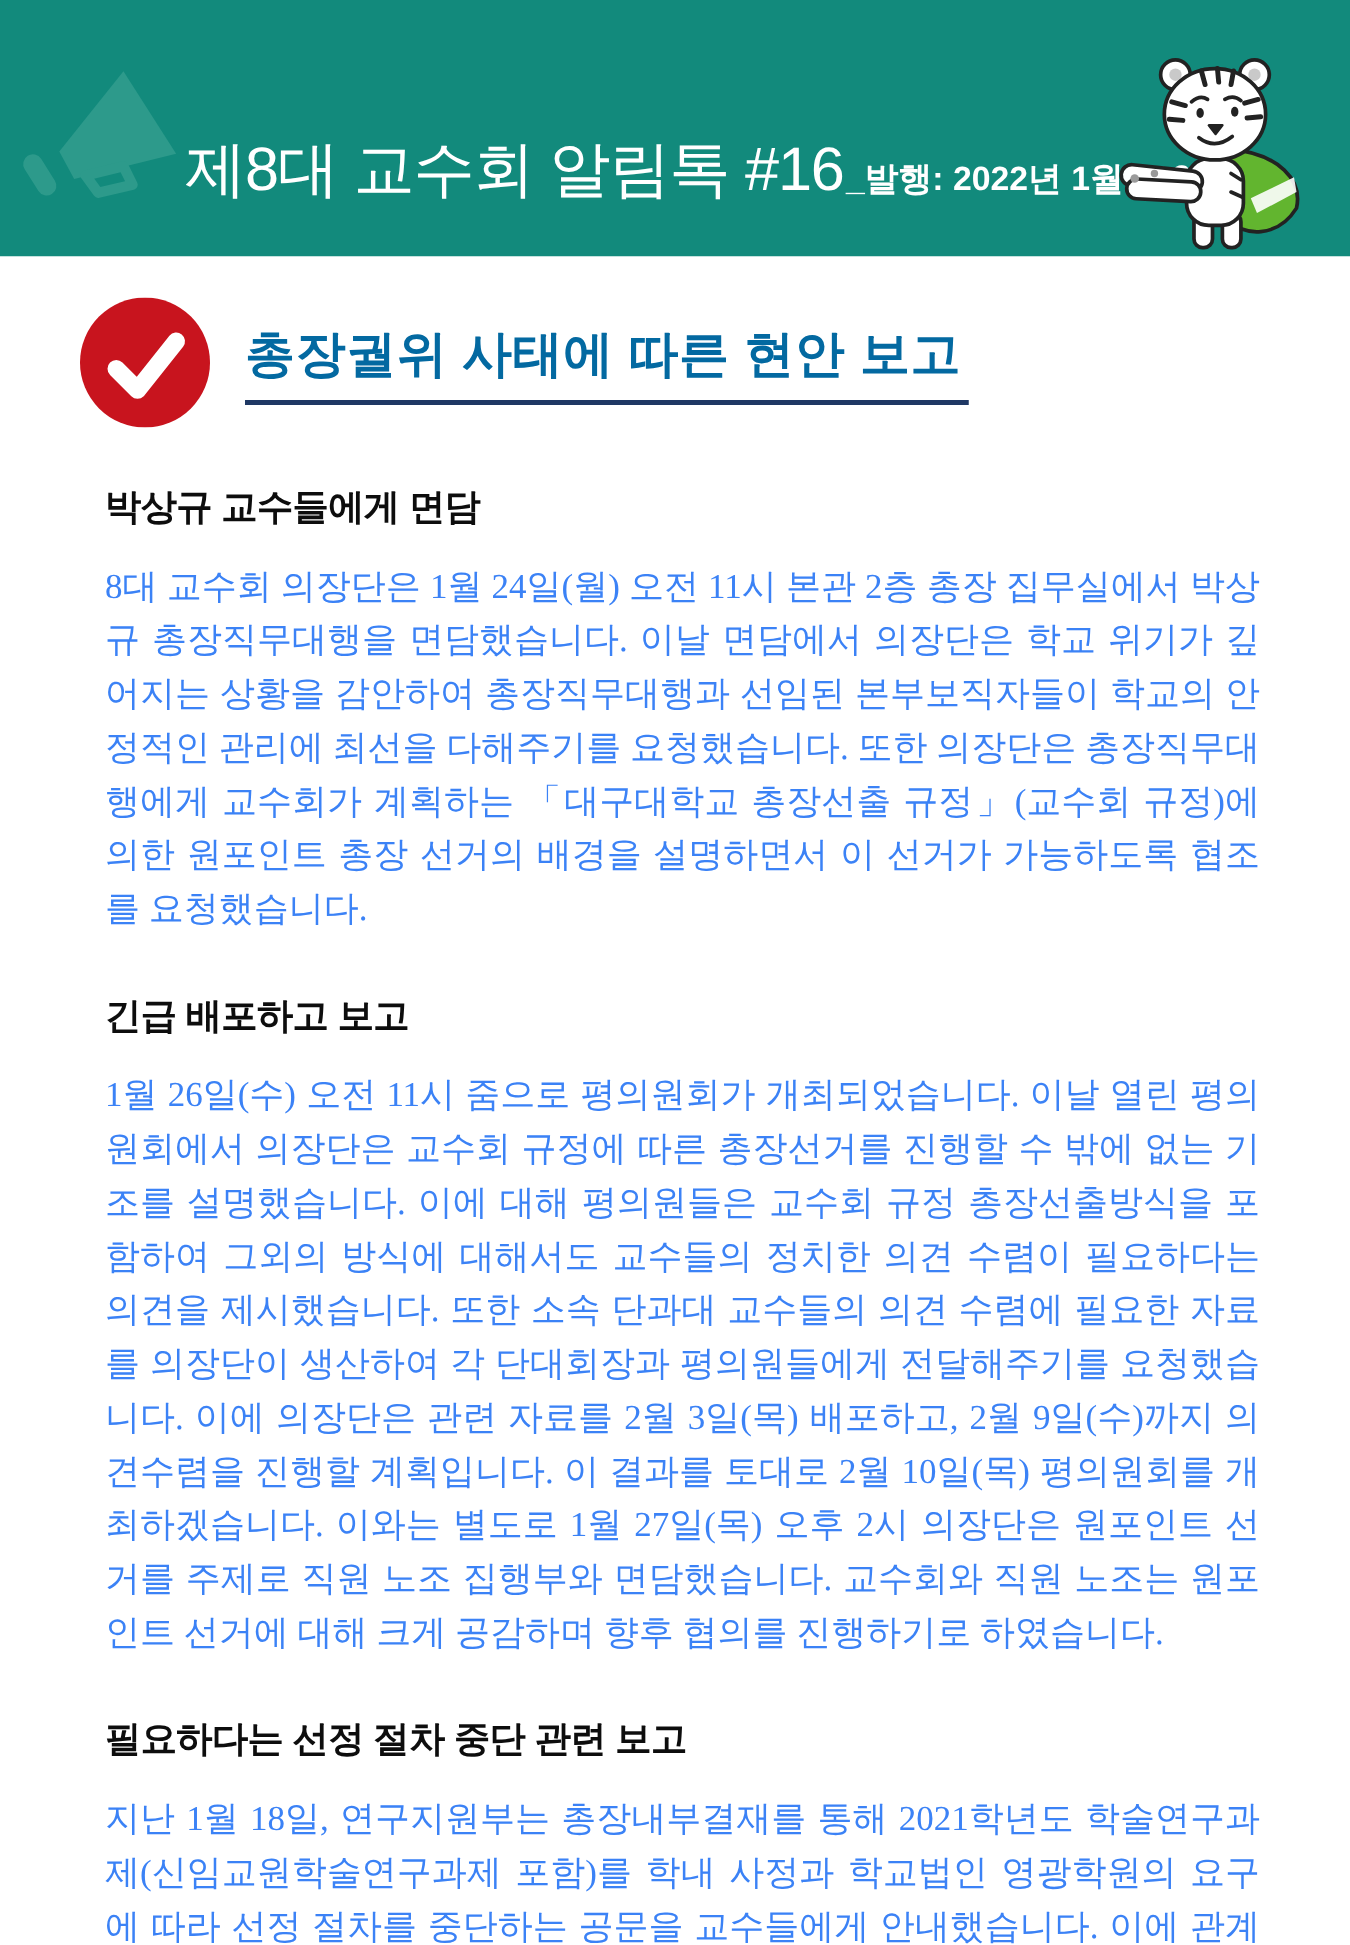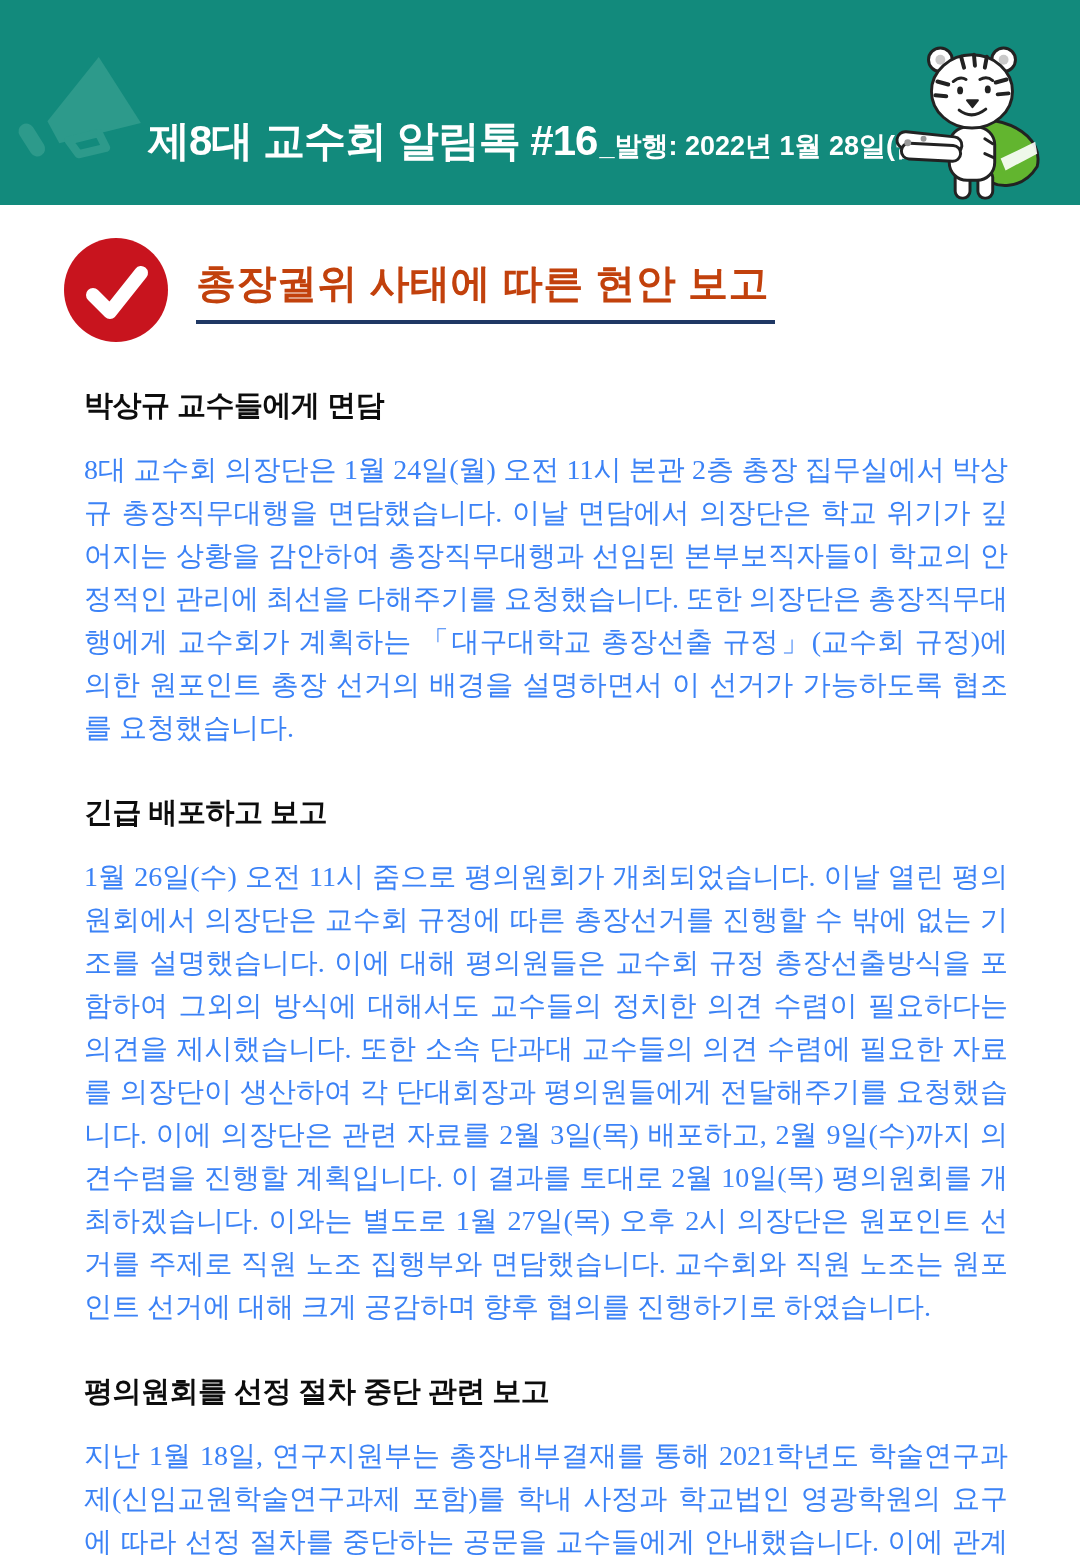--- a/index.html
+++ b/index.html
@@ -16,39 +16,39 @@
     position:relative;
     flex:0 0 205px;
     background:#128a7c;
   }
   .megaphone{position:absolute;left:8px;top:48px;}
   .header-titles{
     position:absolute;left:148px;bottom:36px;
     display:flex;align-items:baseline;
     color:#ffffff;white-space:nowrap;
   }
-  .header-title{font-size:42px;font-weight:bold;letter-spacing:-1px;}
+  .header-title{font-size:49px;font-weight:normal;letter-spacing:-1px;}
   .header-issue{font-size:27px;font-weight:bold;margin-left:2px;}
   .mascot{position:absolute;right:26px;top:40px;}
   
   .content{
     flex:1 1 auto;
     padding:33px 72px 0 64px;
     box-sizing:border-box;
   }
   .section-row{
     display:flex;align-items:center;gap:28px;
     height:104px;
   }
   .check-badge{flex:0 0 auto;line-height:0;}
   .section-title{
     margin:0;
     display:inline-block;
     font-size:40px;font-weight:bold;
-    color:#c2410c;
+    color:#0369a1;
     border-bottom:4px solid #1f3864;
     padding:0 6px 9px 0;
     letter-spacing:0.5px;
   }
   .article{margin-left:20px;}
   .article-heading{
     margin:44px 0 0 0;
     font-size:29px;font-weight:bold;color:#0d0d0d;
     letter-spacing:-0.5px;
   }
@@ -135,19 +135,19 @@
       <h2 class="article-heading">박상규 교수들에게 면담</h2>
       <p class="article-body">8대 교수회 의장단은 1월 24일(월) 오전 11시 본관 2층 총장 집무실에서 박상규 총장직무대행을 면담했습니다. 이날 면담에서 의장단은 학교 위기가 깊어지는 상황을 감안하여 총장직무대행과 선임된 본부보직자들이 학교의 안정적인 관리에 최선을 다해주기를 요청했습니다. 또한 의장단은 총장직무대행에게 교수회가 계획하는 「대구대학교 총장선출 규정」(교수회 규정)에 의한 원포인트 총장 선거의 배경을 설명하면서 이 선거가 가능하도록 협조를 요청했습니다.</p>
     </div>
 
     <div class="article">
       <h2 class="article-heading">긴급 배포하고 보고</h2>
       <p class="article-body">1월 26일(수) 오전 11시 줌으로 평의원회가 개최되었습니다. 이날 열린 평의원회에서 의장단은 교수회 규정에 따른 총장선거를 진행할 수 밖에 없는 기조를 설명했습니다. 이에 대해 평의원들은 교수회 규정 총장선출방식을 포함하여 그외의 방식에 대해서도 교수들의 정치한 의견 수렴이 필요하다는 의견을 제시했습니다. 또한 소속 단과대 교수들의 의견 수렴에 필요한 자료를 의장단이 생산하여 각 단대회장과 평의원들에게 전달해주기를 요청했습니다. 이에 의장단은 관련 자료를 2월 3일(목) 배포하고, 2월 9일(수)까지 의견수렴을 진행할 계획입니다. 이 결과를 토대로 2월 10일(목) 평의원회를 개최하겠습니다. 이와는 별도로 1월 27일(목) 오후 2시 의장단은 원포인트 선거를 주제로 직원 노조 집행부와 면담했습니다. 교수회와 직원 노조는 원포인트 선거에 대해 크게 공감하며 향후 협의를 진행하기로 하였습니다.</p>
     </div>
 
     <div class="article">
-      <h2 class="article-heading">평의원회를 선정 절차 중단 관련 보고</h2>
+      <h2 class="article-heading">필요하다는 선정 절차 중단 관련 보고</h2>
       <p class="article-body"><span>지난 1월 18일, 연구지원부는 총장내부결재를 통해 2021학년도 학술연구과제(신임교원학술연구과제 포함)를 </span><span class="bold-span">학내 사정과 학교법인 영광학원의 요구</span><span>에 따라 선정 절차를 중단하는 공문을 교수들에게 안내했습니다. 이에 관계 부처를 통해 사실 관계를 확인한 결과, 학술비 지원 항목이 2021학년도 본 예산 및 추경에 반영되지 않은 상태에서 선정절차가 진행되었기 때문으로 파악했습니다. 직전 대학본부의 행정 난맥과 법인의 선정 중단 요구가 뒤얽힌 본 사안은 심각히 검토되어야 합니다. 연구활동은 교수 본연의 업무이자 정체성에 해당하는 바, 교수회는 설 연휴 이후에 이 문제에 대한 별도의 성명서를 발표할 예정입니다.</span></p>
     </div>
 
   </div>
 
 </div>
 
 </body></html>

